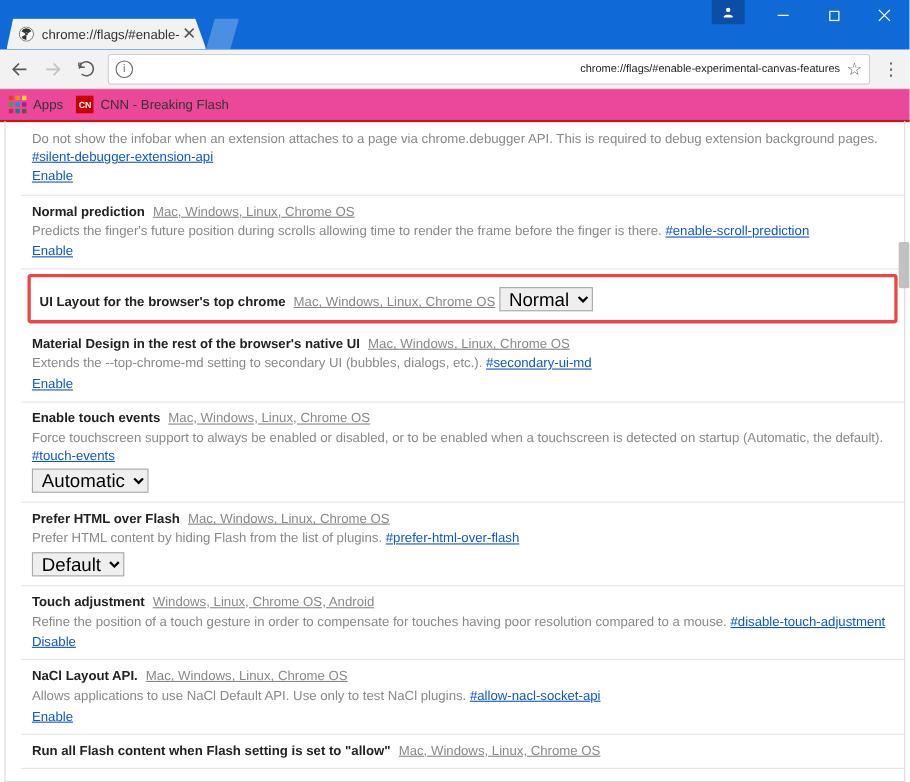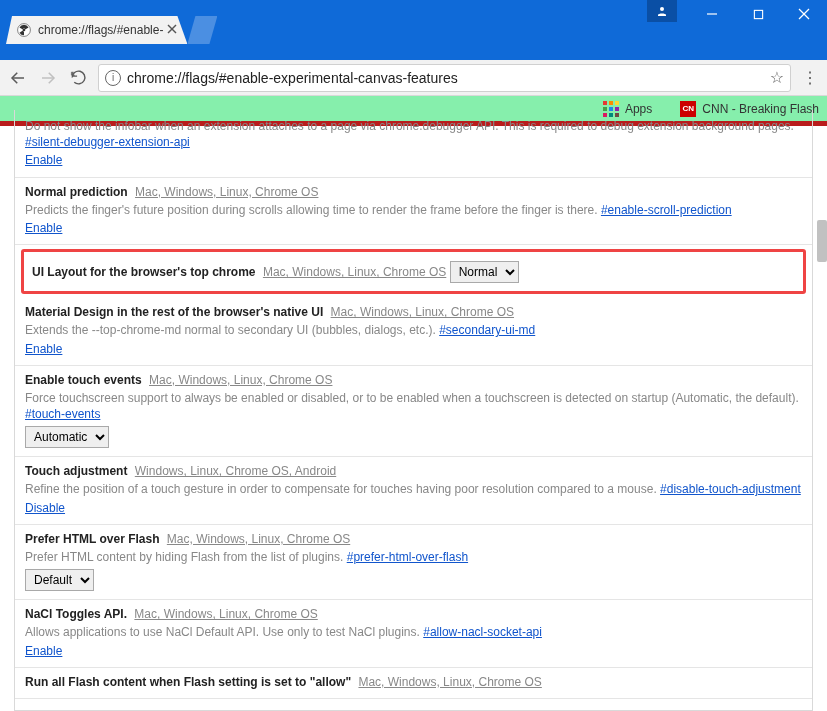--- a/index.html
+++ b/index.html
@@ -9,23 +9,23 @@
     font-size: 12px;
     background: #fff;
     width: 827px;
     height: 711px;
     overflow: hidden;
     position: relative;
   }
   
   .titlebar {
     background: #0F6AD8;
-    height: 60px;
+    height: 45px;
     display:flex;
-    align-items:flex-start;
+    align-items:center;
     position:relative;
   }
   .win-controls {
     position:absolute; right:0; top:0; display:flex;
   }
   .win-btn {
     width:46px; height:28px; display:flex; align-items:center; justify-content:center;
     color:#fff; font-size:12px;
   }
   .win-btn svg { stroke:#fff; fill:none; }
@@ -60,52 +60,52 @@
     height:36px; background:#f2f2f2; border-bottom:1px solid #d9d9d9;
     display:flex; align-items:center; padding:0 8px; gap:10px;
   }
   .nav-btn { width:20px; height:20px; display:flex; align-items:center; justify-content:center; color:#5a5a5a;}
   .nav-btn.disabled { color:#b5b5b5; }
   .omnibox {
     flex:1; height:28px; background:#fff; border:1px solid #d0d0d0; border-radius:3px;
     display:flex; align-items:center; padding:0 6px; gap:6px; color:#333;
   }
   .omnibox .info-icon { width:16px;height:16px;border:1px solid #666;border-radius:50%;display:flex;align-items:center;justify-content:center;font-size:10px;color:#666;}
-  .omnibox .url { flex:1; font-size:14px; color:#222; white-space:nowrap; overflow:hidden; }
+  .omnibox .url { flex:1; font-size:10px; color:#222; white-space:nowrap; overflow:hidden;text-align:right; }
   .omnibox .star { color:#5a5a5a; font-size:16px;}
   .kebab { width:18px; display:flex; align-items:center; justify-content:center; color:#5a5a5a; font-size:16px;}
   
   .bookmarks {
-    height:30px; background:#86efac; border-bottom:5px solid #b91c1c;
-    display:flex; align-items:center; padding:0 8px; gap:12px; font-size:12px;justify-content:flex-end;
+    height:30px; background:#ec4899; border-bottom:2px solid #b91c1c;
+    display:flex; align-items:center; padding:0 8px; gap:12px; font-size:12px;
   }
   .apps-icon {
     width:16px;height:16px; display:grid; grid-template-columns:repeat(3,4px); grid-template-rows:repeat(3,4px); gap:2px;
   }
   .apps-icon span:nth-child(1){background:#e53935;}
   .apps-icon span:nth-child(2){background:#fb8c00;}
   .apps-icon span:nth-child(3){background:#fdd835;}
   .apps-icon span:nth-child(4){background:#43a047;}
   .apps-icon span:nth-child(5){background:#1e88e5;}
   .apps-icon span:nth-child(6){background:#8e24aa;}
   .apps-icon span:nth-child(7){background:#d81b60;}
   .apps-icon span:nth-child(8){background:#00897b;}
   .apps-icon span:nth-child(9){background:#6d4c41;}
   .bk-item { display:flex; align-items:center; gap:6px; color:#333;}
-  .cnn-icon { width:16px;height:16px;background:#cc0000;color:#fff;font-size:8px;font-weight:bold;display:flex;align-items:center;justify-content:center;margin-left:16px;}
+  .cnn-icon { width:16px;height:16px;background:#cc0000;color:#fff;font-size:8px;font-weight:bold;display:flex;align-items:center;justify-content:center;}
   
   .content-wrap {
     position:absolute; top:110px; left:0; right:0; bottom:0;
     overflow:hidden;
   }
   .content {
-    padding:0 0 0 0;
+    padding:0 0 0 14px;
     border:1px solid #d9d9d9;
     border-top:none;
-    margin:0 14px;
+    margin:0 4px;
     height:100%;
     overflow-y:hidden;
     position:relative;
   }
   .scroll-thumb {
     position:absolute; right:0px; top:110px; width:10px; height:42px;
     background:#c1c1c1; border-radius:2px;
   }
   .flag {
     padding:6px 10px 8px 10px;
@@ -118,21 +118,21 @@
     border-radius:3px;
     margin:4px 6px;
     padding:5px 8px 8px 8px;
   }
   .flag .title { color:#222; font-weight:bold; display:inline; }
   .flag .platforms { color:#888; font-weight:normal; display:inline; margin-left:4px;text-decoration:underline;}
   .flag .desc { color:#888; margin-top:2px;}
   .flag .hashlink { color:#1155cc; text-decoration:underline; cursor:pointer; }
   .flag .action { color:#1155cc; text-decoration:underline; cursor:pointer; display:inline-block; margin-top:2px;}
   .flag select {
-    margin-top:4px; font-size:12px; height:22px; border:1px solid #a9a9a9; background:#efefef;
+    margin-top:4px; font-size:17px; height:22px; border:1px solid #a9a9a9; background:#efefef;
     padding:0 4px;
   }
   .partial-top .desc { color:#888; }
 </style>
 </head>
 <body>
 
 <div class="titlebar">
   <div class="tabstrip">
     <div class="tab">
@@ -251,54 +251,54 @@
     <div class="flag highlight">
       <span class="title">UI Layout for the browser's top chrome</span>
       <span class="platforms">Mac, Windows, Linux, Chrome OS</span>
       <select><option>Normal</option></select>
     </div>
 
     <div class="flag">
       <span class="title">Material Design in the rest of the browser's native UI</span>
       <span class="platforms">Mac, Windows, Linux, Chrome OS</span>
       <div class="desc">
-        <span>Extends the --top-chrome-md normal to secondary UI (bubbles, dialogs, etc.). </span><span class="hashlink">#secondary-ui-md</span>
+        <span>Extends the --top-chrome-md setting to secondary UI (bubbles, dialogs, etc.). </span><span class="hashlink">#secondary-ui-md</span>
       </div>
       <span class="action">Enable</span>
     </div>
 
     <div class="flag">
       <span class="title">Enable touch events</span>
       <span class="platforms">Mac, Windows, Linux, Chrome OS</span>
       <div class="desc">
         <span>Force touchscreen support to always be enabled or disabled, or to be enabled when a touchscreen is detected on startup (Automatic, the default). </span><span class="hashlink">#touch-events</span>
       </div>
       <select><option>Automatic</option></select>
+    </div>
+
+    <div class="flag">
+      <span class="title">Prefer HTML over Flash</span>
+      <span class="platforms">Mac, Windows, Linux, Chrome OS</span>
+      <div class="desc">
+        <span>Prefer HTML content by hiding Flash from the list of plugins. </span><span class="hashlink">#prefer-html-over-flash</span>
+      </div>
+      <select><option>Default</option></select>
     </div>
 
     <div class="flag">
       <span class="title">Touch adjustment</span>
       <span class="platforms">Windows, Linux, Chrome OS, Android</span>
       <div class="desc">
         <span>Refine the position of a touch gesture in order to compensate for touches having poor resolution compared to a mouse. </span><span class="hashlink">#disable-touch-adjustment</span>
       </div>
       <span class="action">Disable</span>
     </div>
 
     <div class="flag">
-      <span class="title">Prefer HTML over Flash</span>
-      <span class="platforms">Mac, Windows, Linux, Chrome OS</span>
-      <div class="desc">
-        <span>Prefer HTML content by hiding Flash from the list of plugins. </span><span class="hashlink">#prefer-html-over-flash</span>
-      </div>
-      <select><option>Default</option></select>
-    </div>
-
-    <div class="flag">
-      <span class="title">NaCl Toggles API.</span>
+      <span class="title">NaCl Layout API.</span>
       <span class="platforms">Mac, Windows, Linux, Chrome OS</span>
       <div class="desc">
         <span>Allows applications to use NaCl Default API. Use only to test NaCl plugins. </span><span class="hashlink">#allow-nacl-socket-api</span>
       </div>
       <span class="action">Enable</span>
     </div>
 
     <div class="flag">
       <span class="title">Run all Flash content when Flash setting is set to "allow"</span>
       <span class="platforms">Mac, Windows, Linux, Chrome OS</span>

